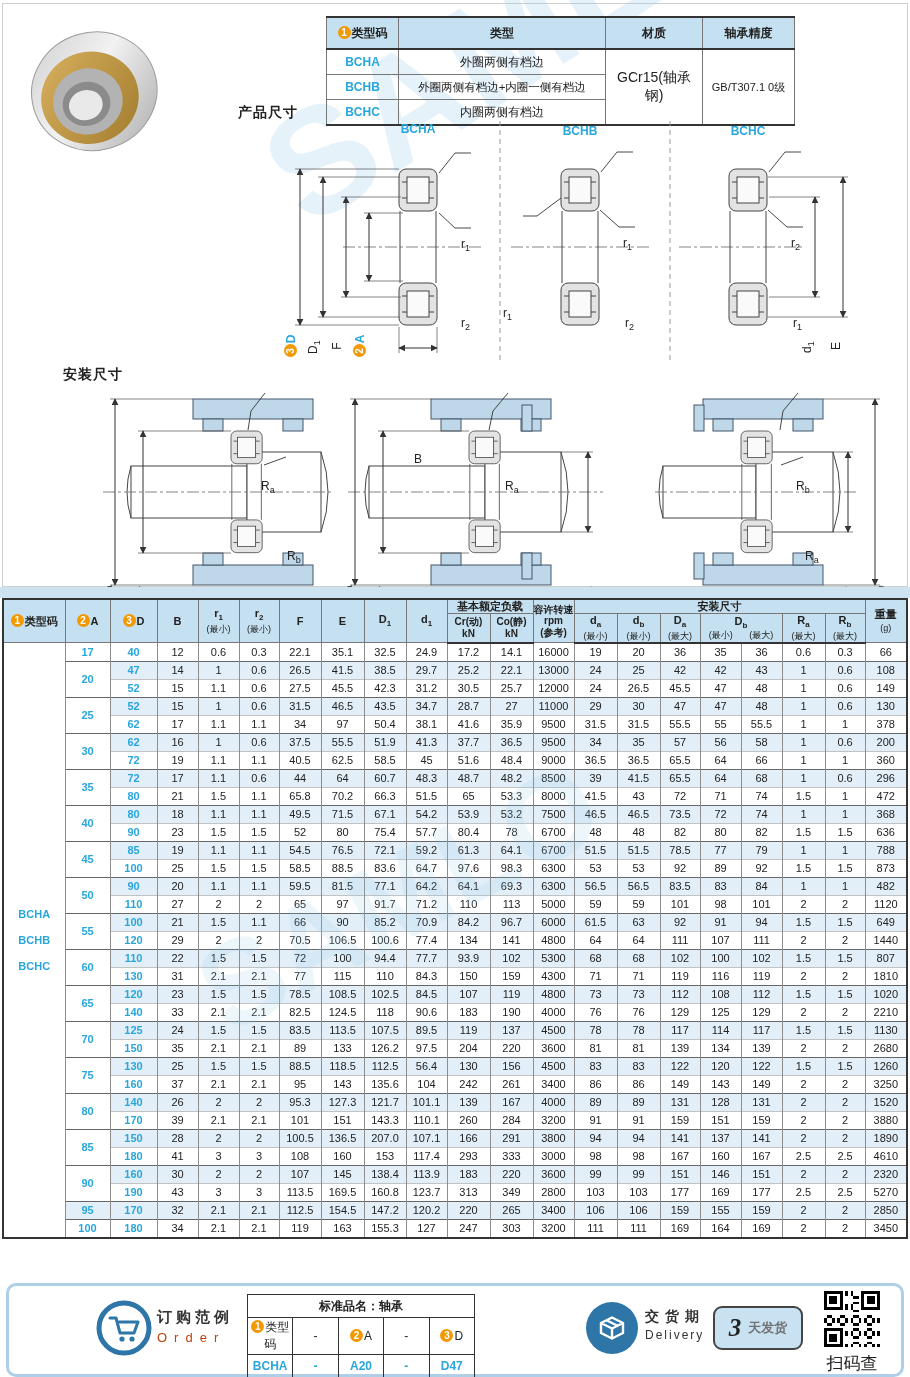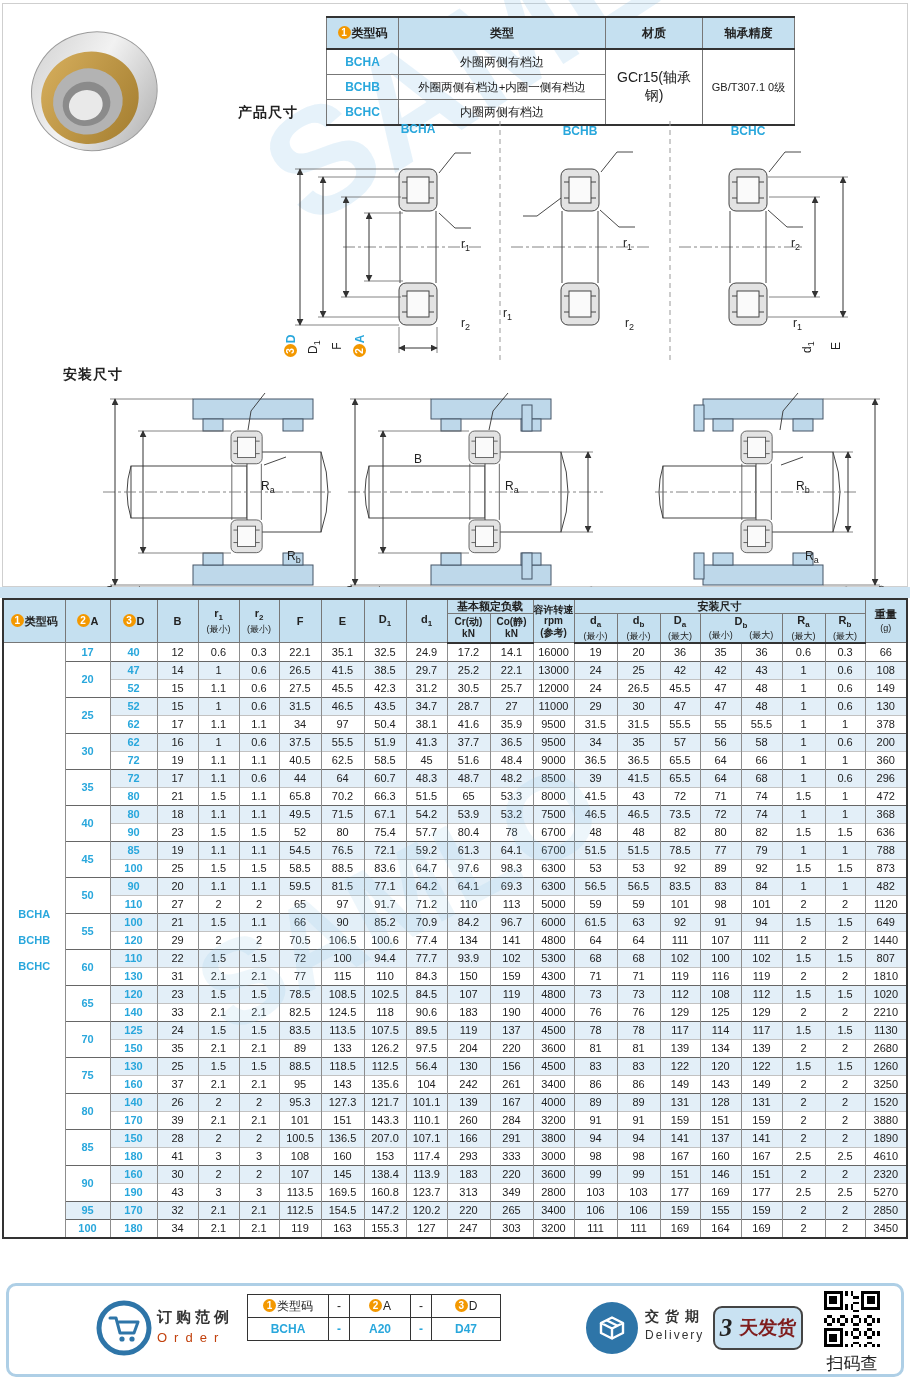--- a/index.html
+++ b/index.html
@@ -54,21 +54,21 @@
   .order-en{position:absolute;left:148px;top:44px;font-size:13px;letter-spacing:7px;color:#c2410c;}
   .order-table{position:absolute;left:238px;top:8px;width:228px;border-collapse:collapse;table-layout:fixed;font-size:12px;}
   .order-table th,.order-table td{border:1px solid #333;text-align:center;height:20px;padding:1px 2px;}
   .order-table .ttl{font-weight:bold;}
   .order-table td.ex{color:#29a7dc;font-weight:bold;}
   .deliv-cn{position:absolute;left:636px;top:22px;font-size:14px;letter-spacing:6px;color:#333;font-weight:bold;}
   .deliv-en{position:absolute;left:636px;top:42px;font-size:12px;letter-spacing:2px;color:#333;}
   .badge{position:absolute;left:704px;top:20px;width:86px;height:40px;background:#c9e2f2;border:2px solid #444;
          border-radius:9px;display:flex;align-items:center;justify-content:center;gap:7px;}
   .badge .days{font-family:"Liberation Serif","DejaVu Serif",serif;font-style:italic;font-weight:bold;font-size:25px;color:#222;}
-  .badge .unit{font-size:19px;font-weight:bold;color:#7f1d1d;text-align:right;}
+  .badge .unit{font-size:13px;font-weight:bold;color:#737373;text-align:right;}
   .qr-wrap{position:absolute;left:812px;top:5px;width:62px;text-align:center;}
   .qr-cap{font-size:17px;color:#222;margin-top:1px;text-align:center;}
   .icon-circ{position:absolute;}
 </style>
 </head>
 <body>
 
 <div class="page">
 
   <div class="top-section">
@@ -1070,20 +1070,23 @@
         <path d="M15 19 h6 l4 15 h14 l4 -11 h-19"></path>
       </g>
       <circle cx="27" cy="40" r="2.6" fill="#2e75a8"></circle>
       <circle cx="37" cy="40" r="2.6" fill="#2e75a8"></circle>
     </svg>
     <div class="order-cn">订购范例</div>
     <div class="order-en">Order</div>
 
     <table class="order-table">
       <tbody>
+          <tr>
+            <th colspan="5" class="ttl">标准品名：轴承</th>
+          </tr>
       <tr>
         <td style="width:76px"><span class="circ">1</span><span>类型码</span></td>
         <td style="width:16px">-</td>
         <td style="width:56px"><span class="circ">2</span><span>A</span></td>
         <td style="width:16px">-</td>
         <td style="width:64px"><span class="circ">3</span><span>D</span></td>
       </tr>
       <tr>
         <td class="ex">BCHA</td>
         <td class="ex">-</td>

